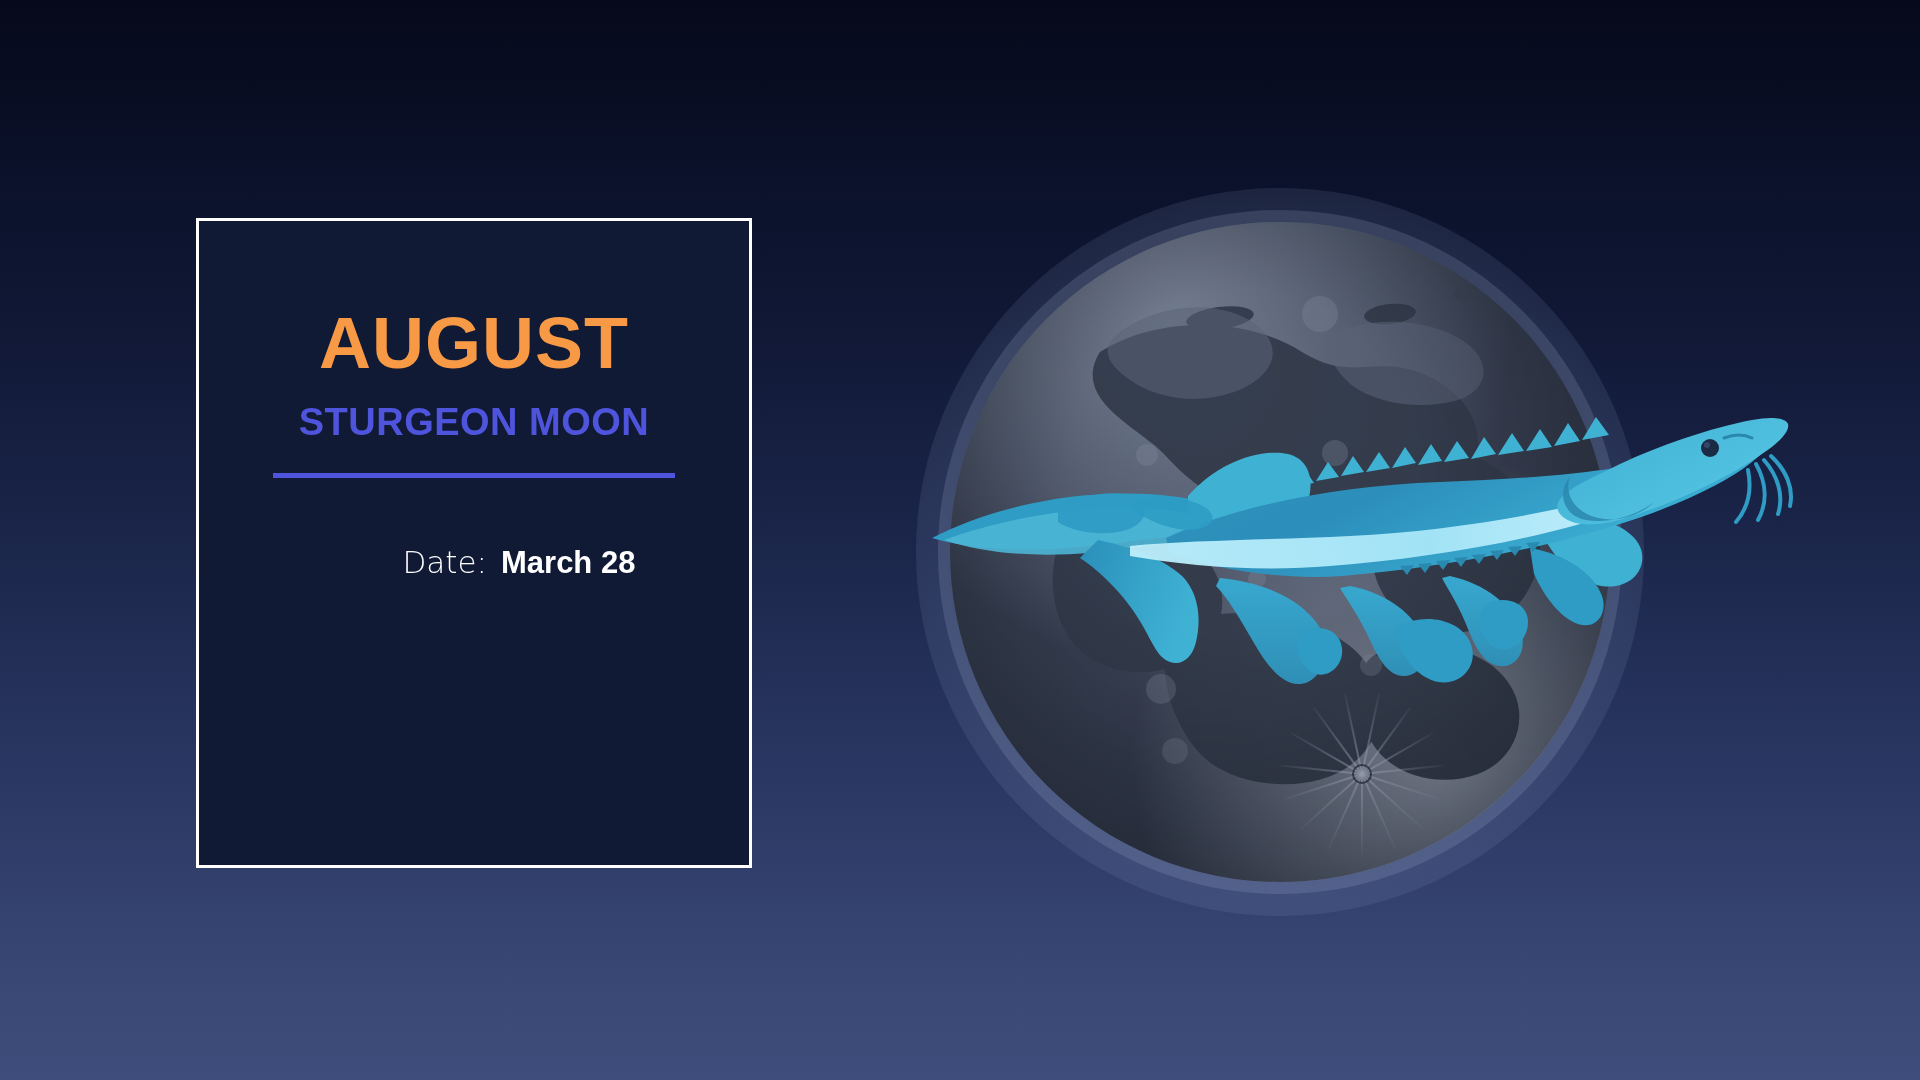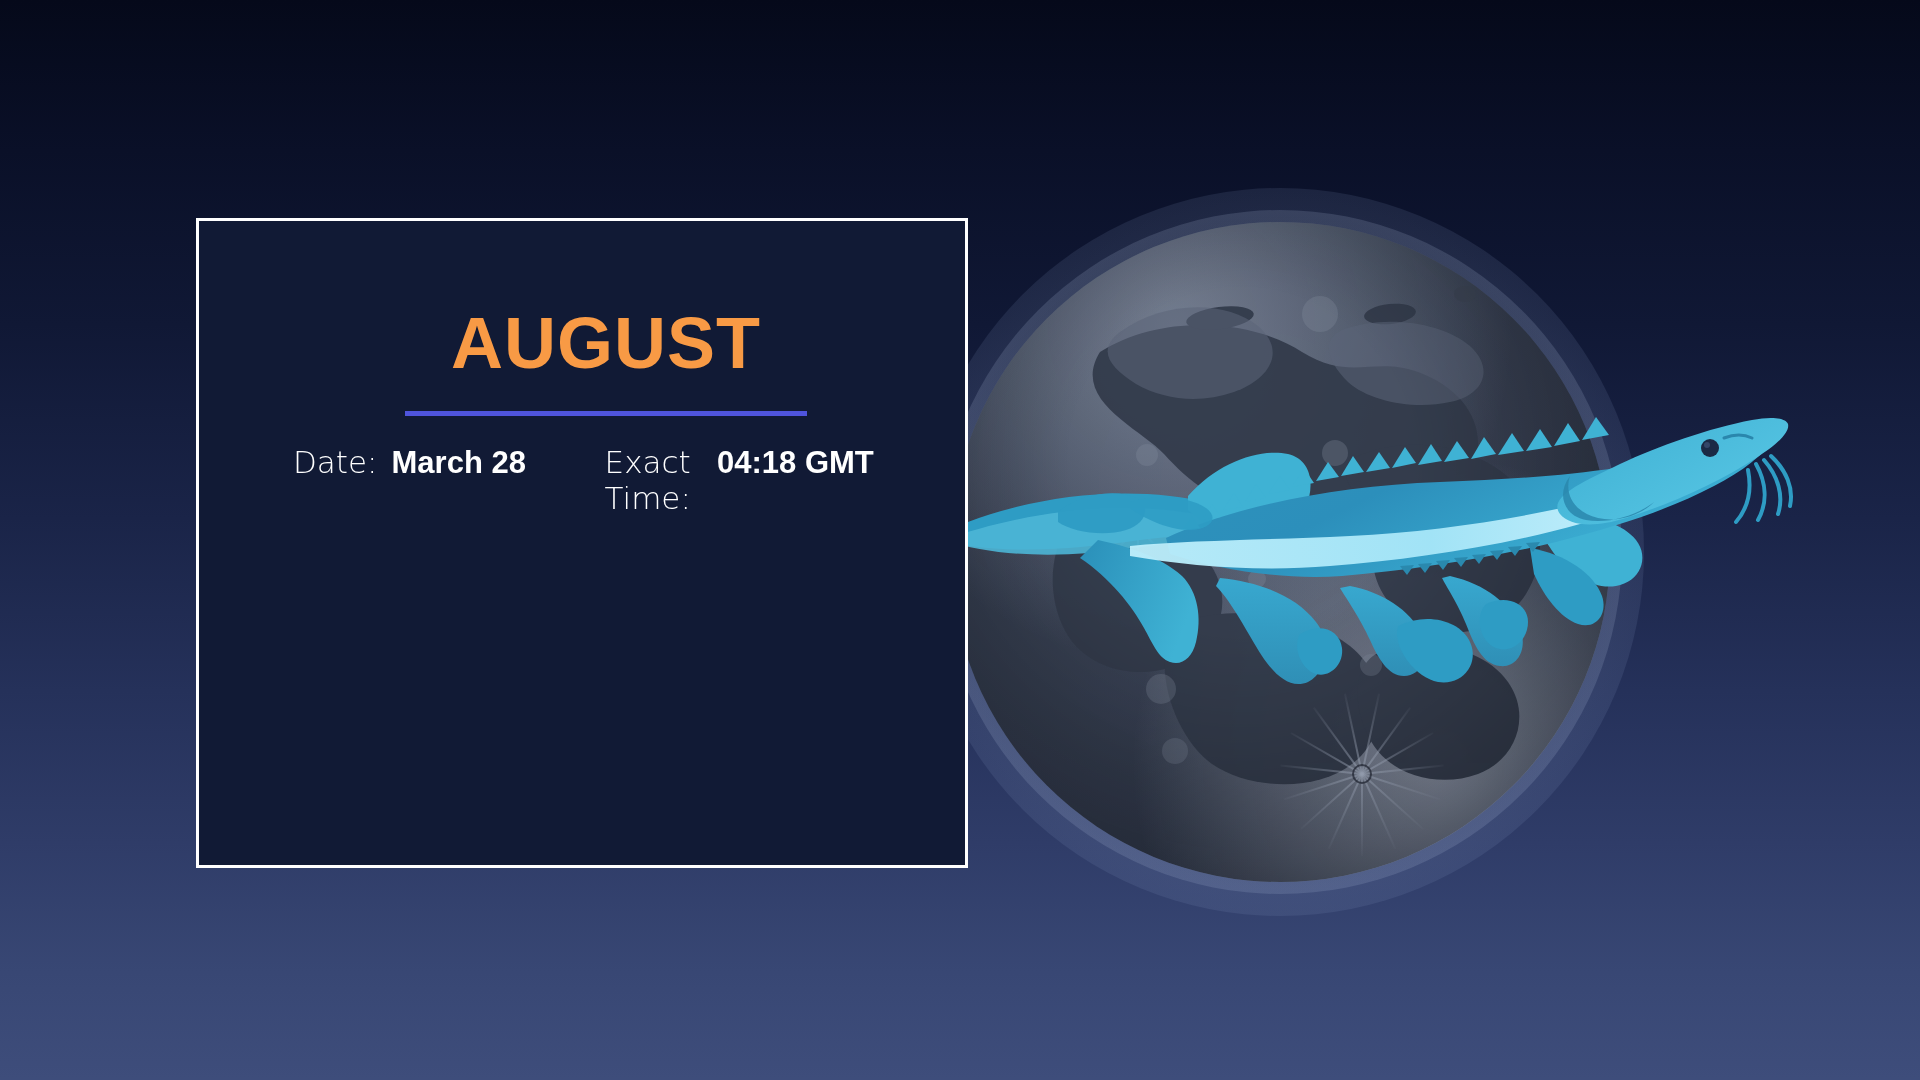--- a/index.html
+++ b/index.html
@@ -79,43 +79,43 @@
   }
 
   
   #fish { position:absolute; left:930px; top:390px; width:860px; height:330px; }
   #fish svg { width:100%; height:100%; overflow:visible; }
 
   
   #card {
     position:absolute;
     left:196px; top:218px;
-    width:772px; height:650px;
+    width:556px; height:650px;
     border:3px solid #ffffff;
     background:#111a35;
-    display:flex; flex-direction:column; align-items:center;padding-left:48px;
+    display:flex; flex-direction:column; align-items:center;
   }
   #month-title {
     margin-top:86px;
     font-size:72px; font-weight:bold; letter-spacing:1px;
     color:#f89a45; line-height:1;
   }
   #moon-name {
     margin-top:24px;
     font-size:38px; font-weight:bold; letter-spacing:0.5px;
     color:#4f54dc; line-height:1;
   }
   #divider {
     margin-top:32px;
     width:402px; height:5px;
     background:#4f54dc;
   }
   #details {
-    margin-top:28px;
-    display:flex; gap:11px;
+    margin-top:66px;
+    display:flex; flex-direction:column; gap:31px;
     width:100%; padding:0 46px;
   }
   .detail-row {
     display:flex; justify-content:flex-end; align-items:baseline; gap:14px;
   }
   .detail-label {
     font-size:31px; font-weight:300; color:#ffffff;
     font-family:"DejaVu Sans", sans-serif;
   }
   .detail-value {
@@ -369,27 +369,24 @@
         <path d="M468,236 C496,222 530,230 540,252 C550,274 532,296 508,292
                  C486,288 462,258 468,236 Z"></path>
         <path d="M556,214 C578,204 598,214 598,232 C598,250 582,264 566,258
                  C550,252 544,226 556,214 Z"></path>
       </g>
     </svg>
   </div>
 
   <div id="card">
     <div id="month-title">AUGUST</div>
+    <div id="moon-name">STURGEON MOON</div>
     <div id="divider"></div>
 
     <div id="details">
       <div class="detail-row">
         <span class="detail-label">Date:</span>
         <span class="detail-value">March 28</span>
       </div>
-      <div class="detail-row">
-        <span class="detail-label">Exact Time:</span>
-        <span class="detail-value">04:18 GMT</span>
-      </div>
     </div>
   </div>
 
 </div>
 
 </body></html>

